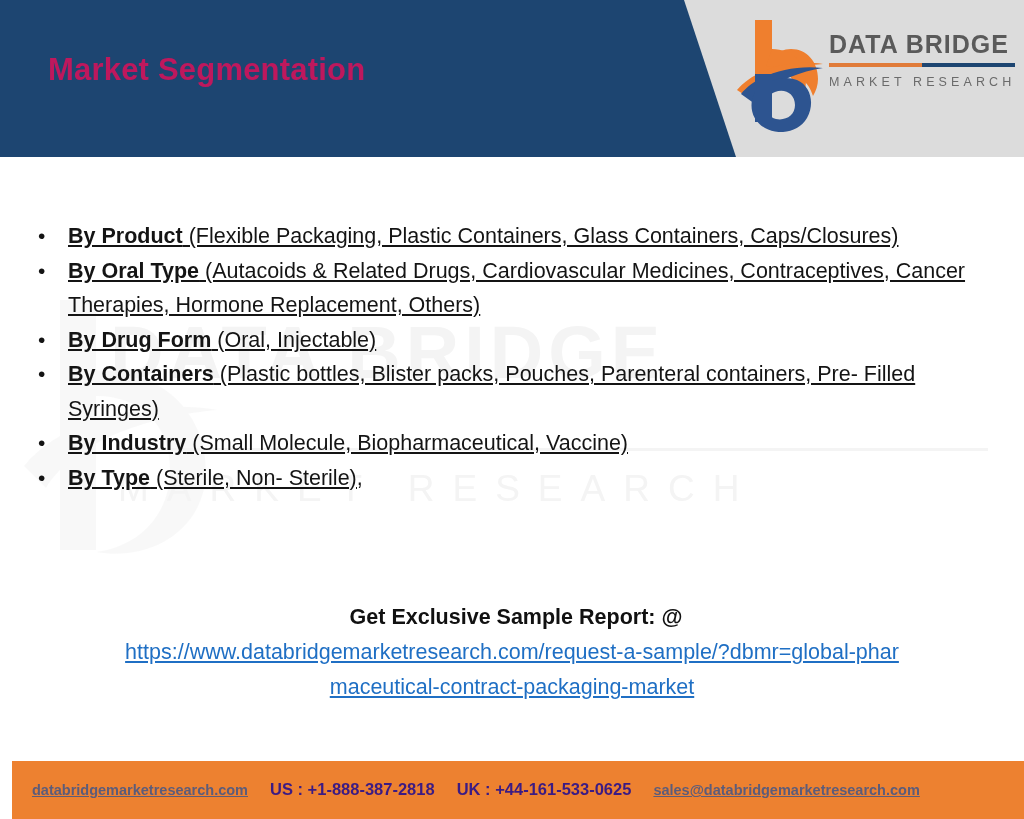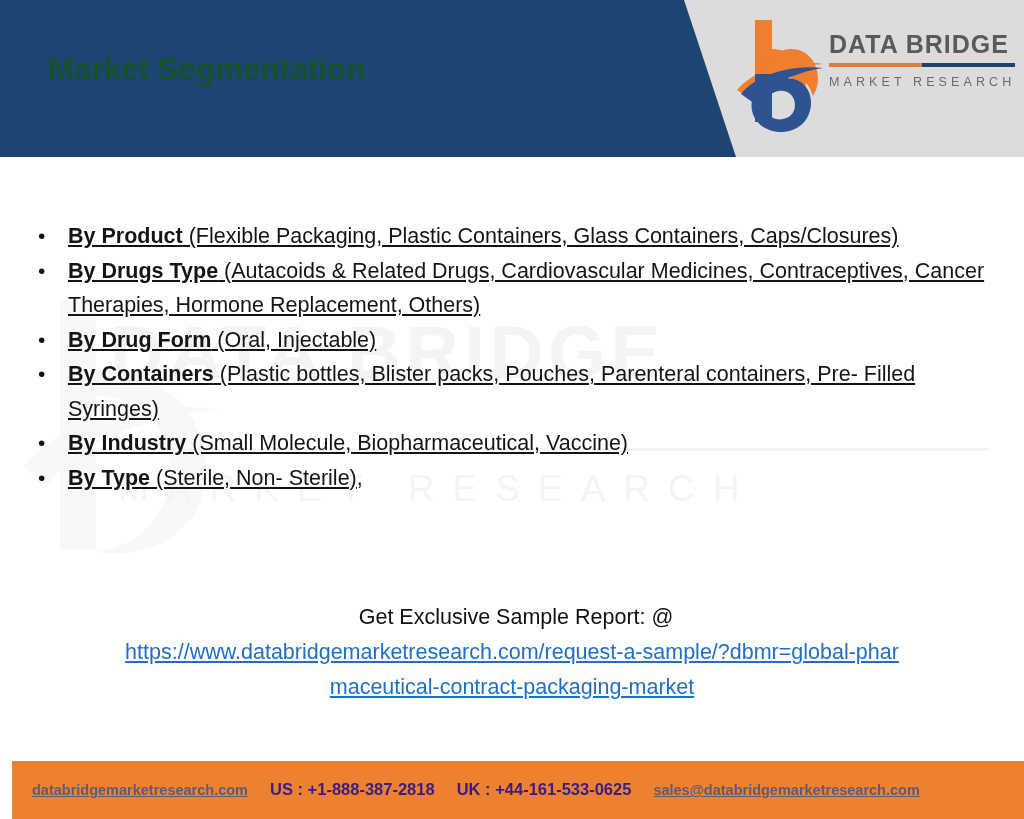--- a/index.html
+++ b/index.html
@@ -27,21 +27,21 @@
     position:absolute; left:0; top:0;
     width:760px; height:157px;
     background:#1d4571;
     clip-path: polygon(0 0, 684px 0, 736px 157px, 0 157px);
   }
   .header-title {
     position:absolute;
     left:48px; top:52px;
     font-size:31px;
     font-weight:bold;
-    color:#14532d;
+    color:#be185d;
     letter-spacing:0.2px;
     white-space:nowrap;
   }
 
   
   .logo {
     position:absolute;
     left:735px; top:14px;
     width:280px; height:120px;
   }
@@ -146,21 +146,21 @@
 
   
   .cta {
     position:absolute;
     left:0; top:443px;
     width:1024px;
     text-align:center;
   }
   .cta-title {
     font-size:21.5px;
-    font-weight:normal;
+    font-weight:bold;
     color:#111111;
     line-height:35px;
     padding-left:8px;
   }
   .cta-link {
     display:block;
     margin:0 auto;
     width:790px;
     font-size:21.5px;
     font-weight:normal;
@@ -258,21 +258,21 @@
     <div class="wm-sub">MARKET RESEARCH</div>
   </div>
 
   <div class="content">
 
     <ul class="bullets">
       <li class="bullet">
         <b>By Product</b><span> (Flexible Packaging, Plastic Containers, Glass Containers, Caps/Closures)</span>
       </li>
       <li class="bullet">
-        <b>By Drugs Type</b><span> (Autacoids &amp; Related Drugs, Cardiovascular Medicines, Contraceptives, Cancer Therapies, Hormone Replacement, Others)</span>
+        <b>By Oral Type</b><span> (Autacoids &amp; Related Drugs, Cardiovascular Medicines, Contraceptives, Cancer Therapies, Hormone Replacement, Others)</span>
       </li>
       <li class="bullet">
         <b>By Drug Form</b><span> (Oral, Injectable)</span>
       </li>
       <li class="bullet">
         <b>By Containers</b><span> (Plastic bottles, Blister packs, Pouches, Parenteral containers, Pre- Filled Syringes)</span>
       </li>
       <li class="bullet">
         <b>By Industry</b><span> (Small Molecule, Biopharmaceutical, Vaccine)</span>
       </li>

